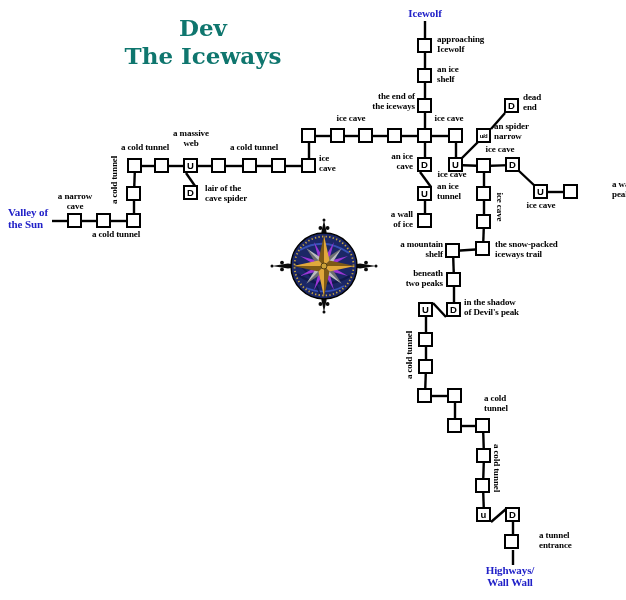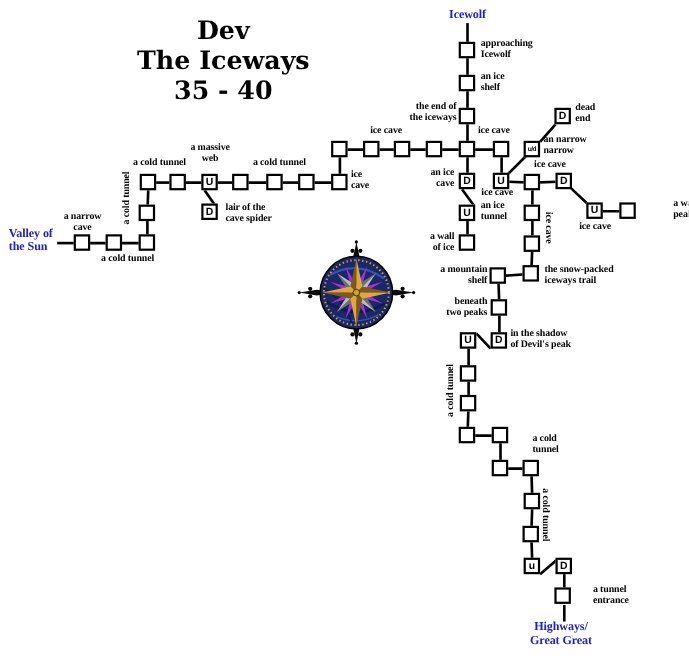--- a/index.html
+++ b/index.html
@@ -14,32 +14,31 @@
   .room.sm{font-size:6px;letter-spacing:-0.5px;}
   .label{position:absolute;font-size:9px;font-weight:bold;color:#000;line-height:9.5px;
          white-space:nowrap;z-index:4;letter-spacing:-0.1px;}
   .label.blue{color:#2121c8;font-size:11px;line-height:11.5px;}
   .a-c{transform:translateX(-50%);text-align:center;}
   .a-r{transform:translateX(-100%);text-align:right;}
   .rneg{transform:translate(-50%,-50%) rotate(-90deg);}
   .rpos{transform:translate(-50%,-50%) rotate(90deg);}
   #title-block{position:absolute;left:203px;top:14px;transform:translateX(-50%);
                text-align:center;font-family:"DejaVu Serif",serif;font-weight:bold;
-               font-size:23px;line-height:27.5px;color:#000000;z-index:2;white-space:nowrap;}
+               font-size:23px;line-height:27.5px;color:#0f766e;z-index:2;white-space:nowrap;}
   #compass{position:absolute;left:268px;top:210px;width:112px;height:112px;z-index:2;}
 </style>
 </head>
 <body>
 
 <div id="canvas">
 
   <div id="title-block">
     <div>Dev</div>
     <div>The Iceways</div>
-    <div>35 - 40</div>
   </div>
 
   <svg id="link-layer" viewBox="0 0 626 600" xmlns="http://www.w3.org/2000/svg">
       <line x1="52" y1="221" x2="75" y2="221"></line>
       <line x1="75" y1="221" x2="104" y2="221"></line>
       <line x1="104" y1="221" x2="134" y2="221"></line>
       <line x1="134" y1="221" x2="134" y2="194"></line>
       <line x1="134" y1="194" x2="135" y2="166"></line>
       <line x1="135" y1="166" x2="162" y2="166"></line>
       <line x1="162" y1="166" x2="191" y2="166"></line>
@@ -237,21 +236,21 @@
         <div>ice cave</div>
       </div>
       <div class="label a-c" style="left: 449px; top: 114px;">
         <div>ice cave</div>
       </div>
       <div class="label a-l" style="left: 523px; top: 93px;">
         <div>dead</div>
         <div>end</div>
       </div>
       <div class="label a-l" style="left: 494px; top: 122px;">
-        <div>an narrow</div>
+        <div>an spider</div>
         <div>narrow</div>
       </div>
       <div class="label a-c" style="left: 500px; top: 145px;">
         <div>ice cave</div>
       </div>
       <div class="label a-c" style="left: 452px; top: 170px;">
         <div>ice cave</div>
       </div>
       <div class="label a-r" style="left: 413px; top: 152px;">
         <div>an ice</div>
@@ -320,21 +319,21 @@
       <div class="label a-l" style="left: 465px; top: 394px; margin-left: 19px;">
         <div>a cold</div>
         <div>tunnel</div>
       </div>
       <div class="label a-l" style="left: 523px; top: 531px; margin-left: 16px;">
         <div>a tunnel</div>
         <div>entrance</div>
       </div>
       <div class="label a-c blue" style="left: 510px; top: 565px;">
         <div>Highways/</div>
-        <div>Great Great</div>
+        <div>Wall Wall</div>
       </div>
       <div class="label a-c rneg" style="left: 115px; top: 180px;">
         <div>a cold tunnel</div>
       </div>
       <div class="label a-c rneg" style="left: 410px; top: 355px;">
         <div>a cold tunnel</div>
       </div>
       <div class="label a-c rpos" style="left: 499px; top: 207px;">
         <div>ice cave</div>
       </div>

